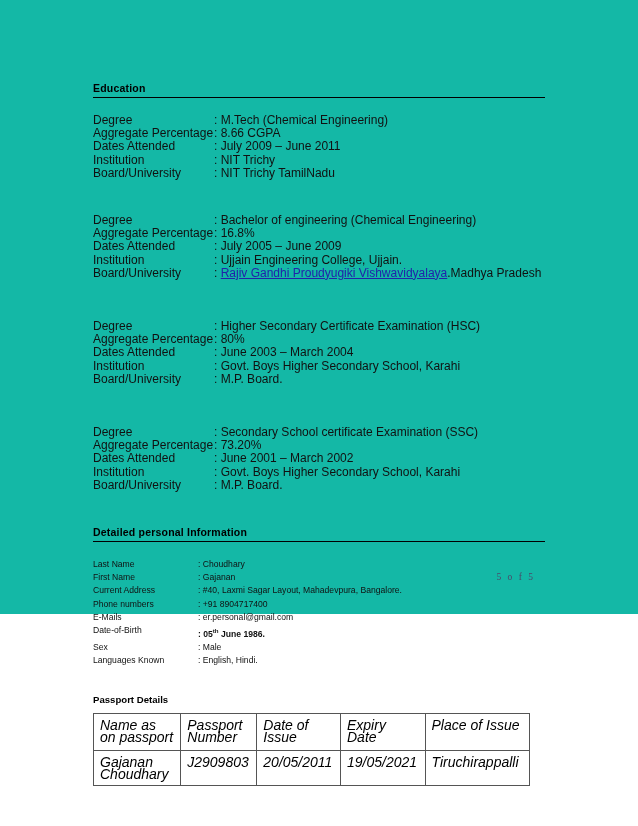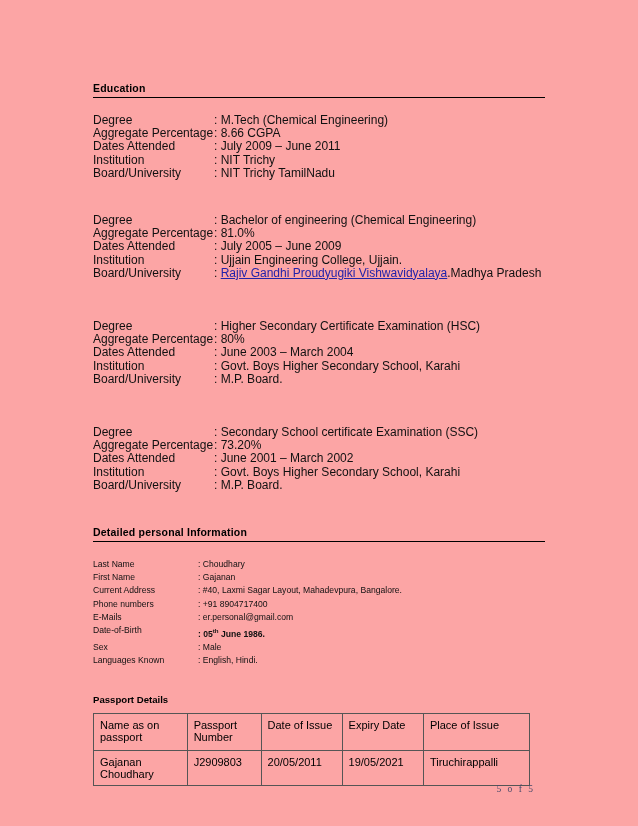--- a/index.html
+++ b/index.html
@@ -10,22 +10,22 @@
     width: 638px;
     height: 826px;
     background: #ffffff;
     font-family: "Liberation Sans", sans-serif;
     color: #000000;
     overflow: hidden;
   }
   .page {
     position: relative;
     width: 638px;
-    height: 826px;
-    background: #fca5a5;
+    height: 614px;
+    background: #14b8a6;
     box-sizing: border-box;
     padding: 82px 93px 0 93px;
   }
   .section-title {
     font-size: 10.5px;
     font-weight: bold;
     letter-spacing: 0.2px;
     color: #000;
     margin: 0;
     padding: 0 0 3px 0;
@@ -81,21 +81,22 @@
 
   .passport-title {
     font-size: 9.6px;
     font-weight: bold;
     margin-top: 26px;
     margin-bottom: 8px;
   }
   table.passport {
     border-collapse: collapse;
     width: 437px;
-    font-size: 11px;
+    font-size: 14px;
+    font-style: italic;
   }
   table.passport th, table.passport td {
     border: 1px solid #555;
     padding: 5px 6px;
     text-align: left;
     font-weight: normal;
     vertical-align: top;
     line-height: 12px;
     height: 14px;
   }
@@ -149,21 +150,21 @@
 
   <div class="spacer-md"></div>
 
   <div class="edu-block">
     <div class="edu-row">
       <span class="edu-label">Degree</span>
       <span class="edu-value">: Bachelor of engineering (Chemical Engineering)</span>
     </div>
     <div class="edu-row">
       <span class="edu-label">Aggregate Percentage</span>
-      <span class="edu-value">: 81.0%</span>
+      <span class="edu-value">: 16.8%</span>
     </div>
     <div class="edu-row">
       <span class="edu-label">Dates Attended</span>
       <span class="edu-value">: July 2005 – June 2009</span>
     </div>
     <div class="edu-row">
       <span class="edu-label">Institution</span>
       <span class="edu-value">: Ujjain Engineering College, Ujjain.</span>
     </div>
     <div class="edu-row">

